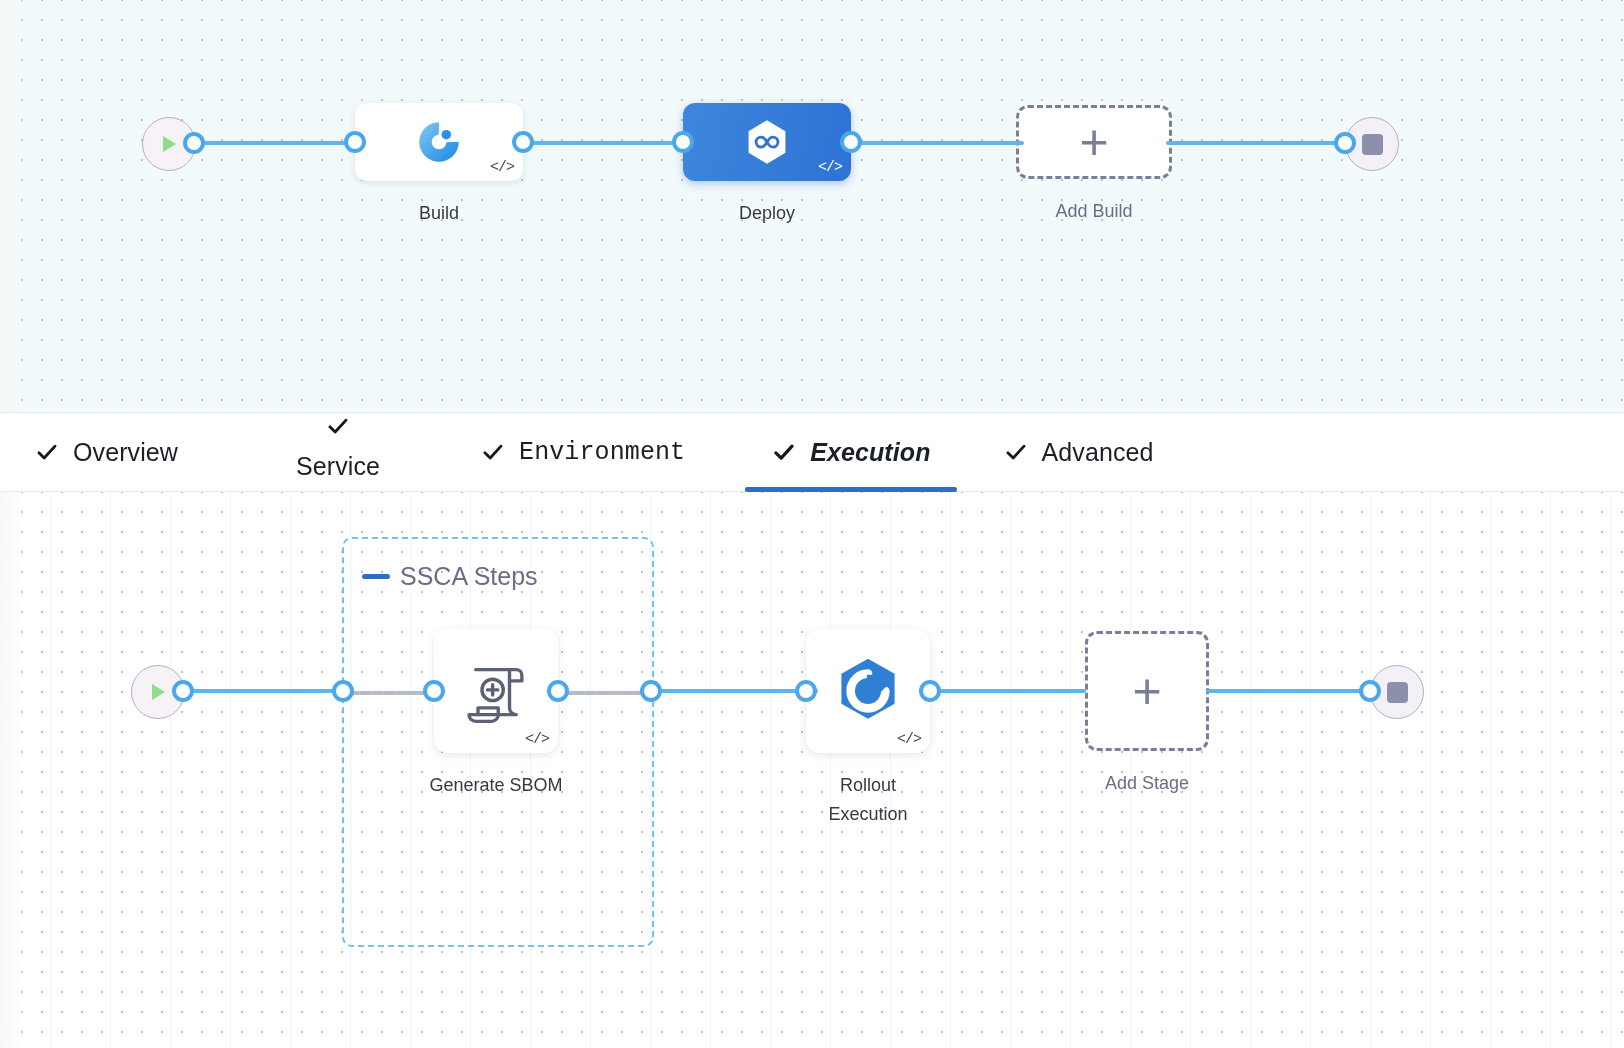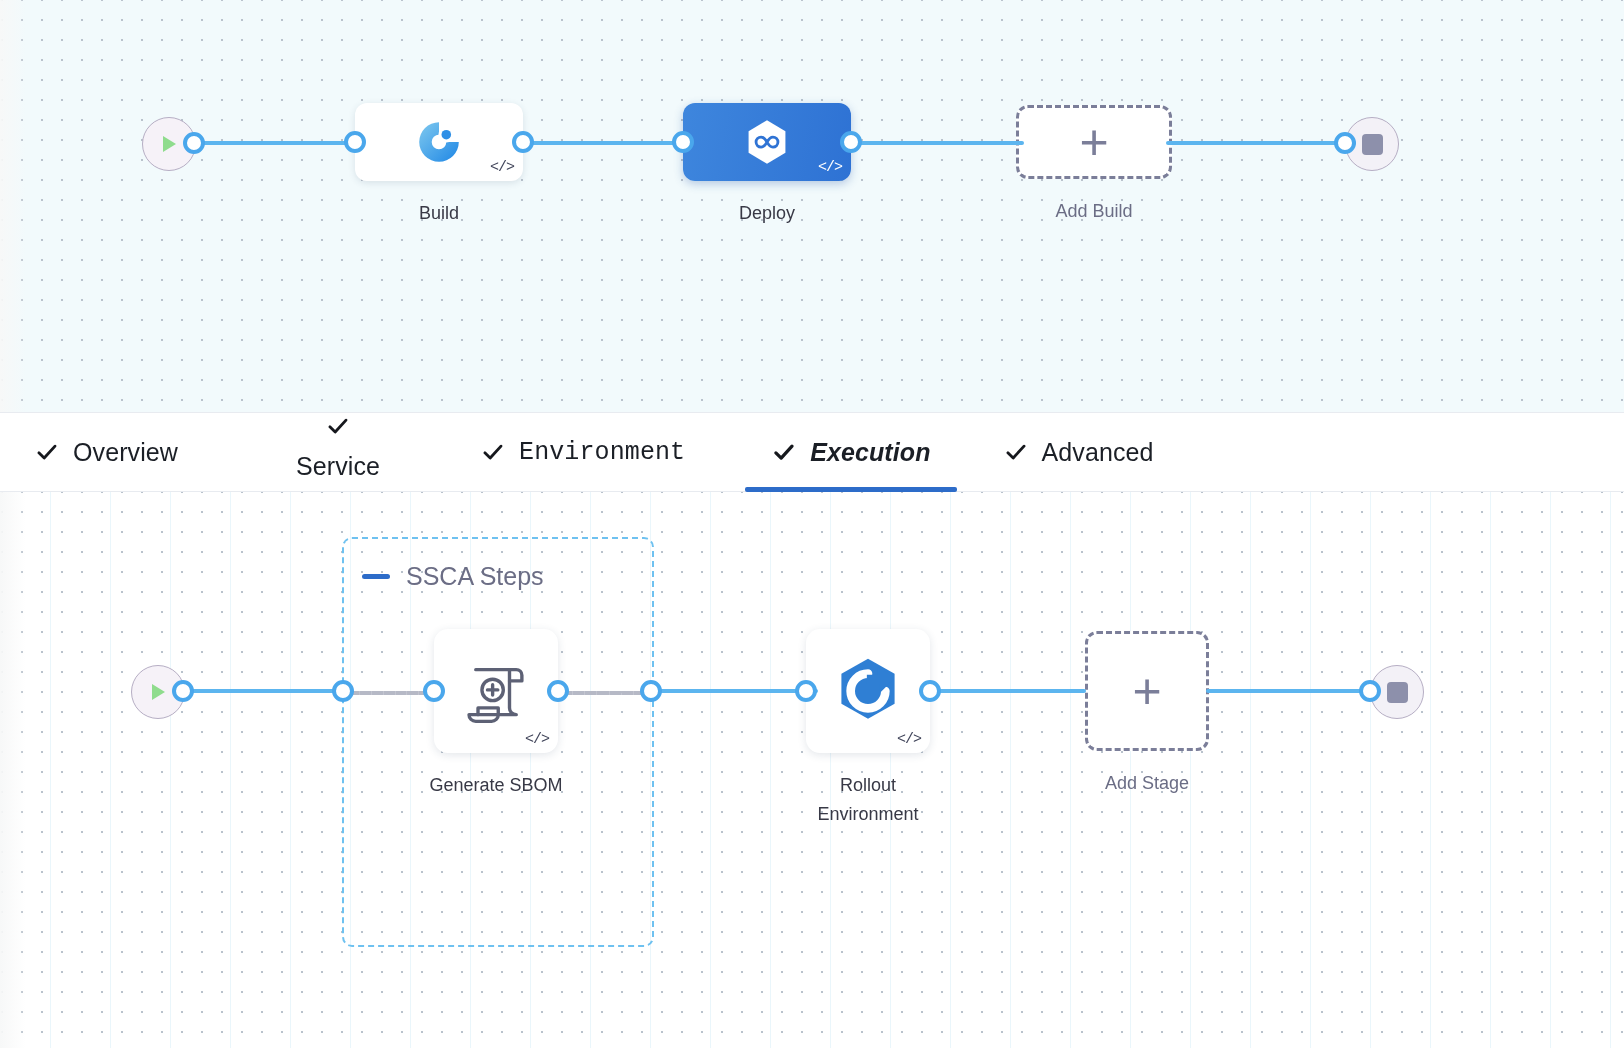--- a/index.html
+++ b/index.html
@@ -218,21 +218,21 @@
     position: absolute;
     border: 2px dashed #6ec1f0;
     border-radius: 10px;
     box-sizing: border-box;
     z-index: 1;
   }
   .group-header {
     position: absolute;
     display: flex;
     align-items: center;
-    gap: 16px;
+    gap: 10px;
     z-index: 4;
   }
   .collapse-dash {
     width: 28px; height: 5px;
     border-radius: 3px;
     background: #2d6cc9;
     display: block;
   }
   .group-title {
     font-size: 25px;
@@ -401,21 +401,21 @@
           <path d="M32 4 L55 17 L55 43 L32 56 L9 43 L9 17 Z" fill="#2f7fd4"></path>
           <path d="M32 17 a15 15 0 1 0 15 15" fill="none" stroke="#ffffff" stroke-width="7.5" stroke-linecap="round"></path>
           <path d="M32 17 a15 15 0 1 0 15 15" fill="none" stroke="#2f7fd4" stroke-width="0"></path>
           <path d="M40 10 L48 18 L40 26 Z" fill="#2f7fd4"></path>
           <path d="M31 18 h11 v-8 l12 12 l-12 12 v-8 h-11 z" fill="#2f7fd4"></path>
         </svg>
         <span class="code-badge">&lt;/&gt;</span>
       </div>
       <div class="port" style="left:-11px; top:51px;"></div>
       <div class="port" style="left:113px; top:51px;"></div>
-      <div class="node-label" style="max-width:150px; white-space:normal;">Rollout Environment</div>
+      <div class="node-label" style="max-width:150px; white-space:normal;">Rollout Execution</div>
     </div>
 
     <div class="node" style="left:1085px; top:139px; width:124px; height:120px;">
       <div class="add-box" style="left:0; top:0; width:124px; height:120px;">
         <span class="plus-glyph">+</span>
       </div>
       <div class="node-label muted">Add Stage</div>
     </div>
 
     <div class="node" style="left:1370px; top:173px;">

